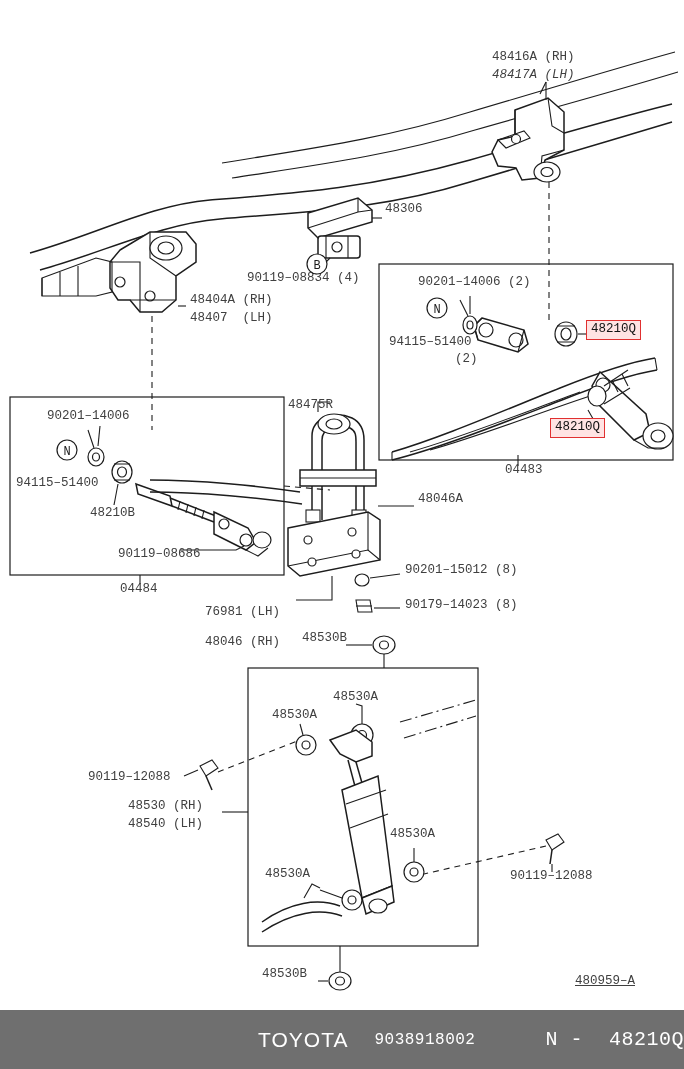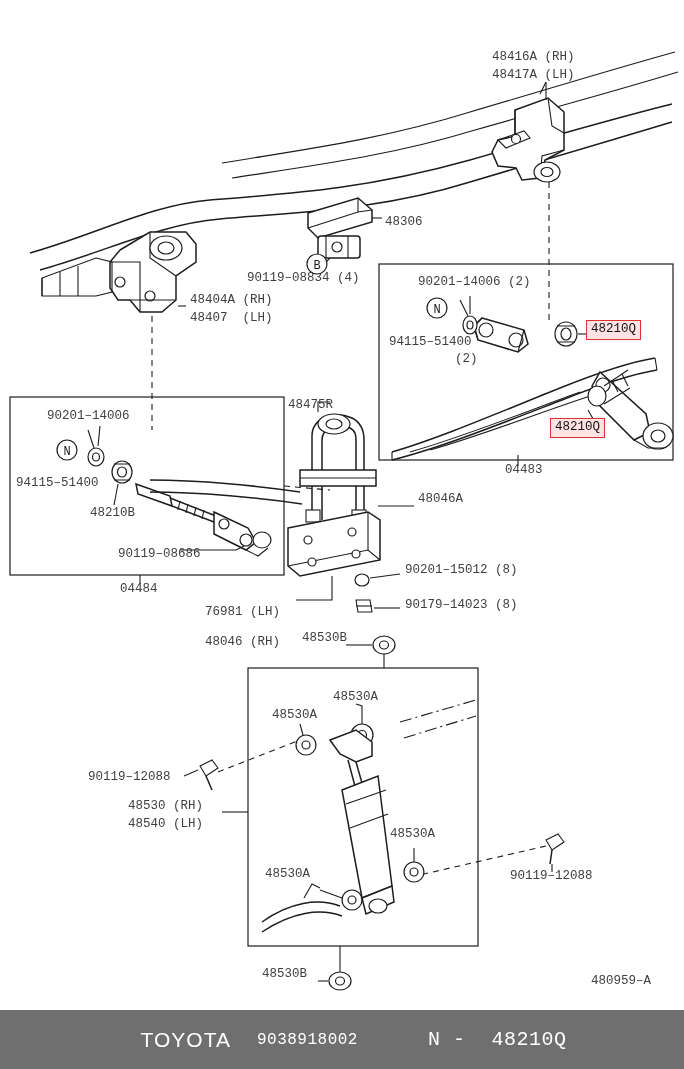--- a/index.html
+++ b/index.html
@@ -38,21 +38,21 @@
   #footer {
     position: absolute;
     left: 0;
     top: 1010px;
     width: 684px;
     height: 59px;
     background: #6f6f6f;
     color: #ffffff;
     display: flex;
     align-items: center;
-    justify-content: center;
+    justify-content: flex-end;
     gap: 26px;
     font-family: "Liberation Sans", sans-serif;
     padding-left: 23px;
   }
   #footer .brand {
     font-size: 21px;
     letter-spacing: 1px;
     font-family: "Liberation Sans", sans-serif;
   }
   #footer .pn {
@@ -312,22 +312,22 @@
     <g>
       <ellipse class="cir" cx="340" cy="981" rx="11" ry="9"></ellipse>
       <ellipse class="cir" cx="340" cy="981" rx="4.5" ry="4"></ellipse>
       <path class="ln thin" d="M340,972 L340,946"></path>
       <path class="ln thin" d="M328,981 L318,981"></path>
     </g>
 
   </svg>
 
   <div class="lbl" style="left:492px; top:50px;">48416A (RH)</div>
-  <div class="lbl" style="left:492px; top:68px;">48417A (LH)</div>
-  <div class="lbl" style="left:385px; top:215px;">48306</div>
+  <div class="lbl" style="left:492px; top:68px;font-style:italic;">48417A (LH)</div>
+  <div class="lbl" style="left:385px; top:202px;">48306</div>
   <div class="lbl" style="left:247px; top:271px;">90119–08834 (4)</div>
   <div class="lbl" style="left:190px; top:293px;">48404A (RH)</div>
   <div class="lbl" style="left:190px; top:311px;">48407  (LH)</div>
   <div class="lbl" style="left:418px; top:275px;">90201–14006 (2)</div>
   <div class="lbl" style="left:389px; top:335px;">94115–51400</div>
   <div class="lbl" style="left:455px; top:352px;">(2)</div>
   <div class="lbl hl" style="left:586px; top:320px;">48210Q</div>
   <div class="lbl hl" style="left:550px; top:418px;">48210Q</div>
   <div class="lbl" style="left:505px; top:463px;">04483</div>
   <div class="lbl" style="left:288px; top:398px;">48475R</div>
@@ -344,21 +344,21 @@
   <div class="lbl" style="left:302px; top:631px;">48530B</div>
   <div class="lbl" style="left:333px; top:690px;">48530A</div>
   <div class="lbl" style="left:272px; top:708px;">48530A</div>
   <div class="lbl" style="left:88px; top:770px;">90119–12088</div>
   <div class="lbl" style="left:128px; top:799px;">48530 (RH)</div>
   <div class="lbl" style="left:128px; top:817px;">48540 (LH)</div>
   <div class="lbl" style="left:390px; top:827px;">48530A</div>
   <div class="lbl" style="left:265px; top:867px;">48530A</div>
   <div class="lbl" style="left:510px; top:869px;">90119–12088</div>
   <div class="lbl" style="left:262px; top:967px;">48530B</div>
-  <div class="lbl" style="left:591px; top:974px;">480959–A</div>
+  <div class="lbl" style="left:575px; top:974px;text-decoration:underline;">480959–A</div>
 
   <svg width="684" height="1010" viewBox="0 0 684 1010" style="position:absolute; left:0; top:0; pointer-events:none;">
     <g>
       <circle class="cir" cx="317" cy="264" r="10"></circle>
       <text x="317" y="269" text-anchor="middle" font-family="Liberation Mono, monospace" font-size="12" fill="#1a1a1a">B</text>
     </g>
     <g>
       <circle class="cir" cx="437" cy="308" r="10"></circle>
       <text x="437" y="313" text-anchor="middle" font-family="Liberation Mono, monospace" font-size="12" fill="#1a1a1a">N</text>
     </g>

